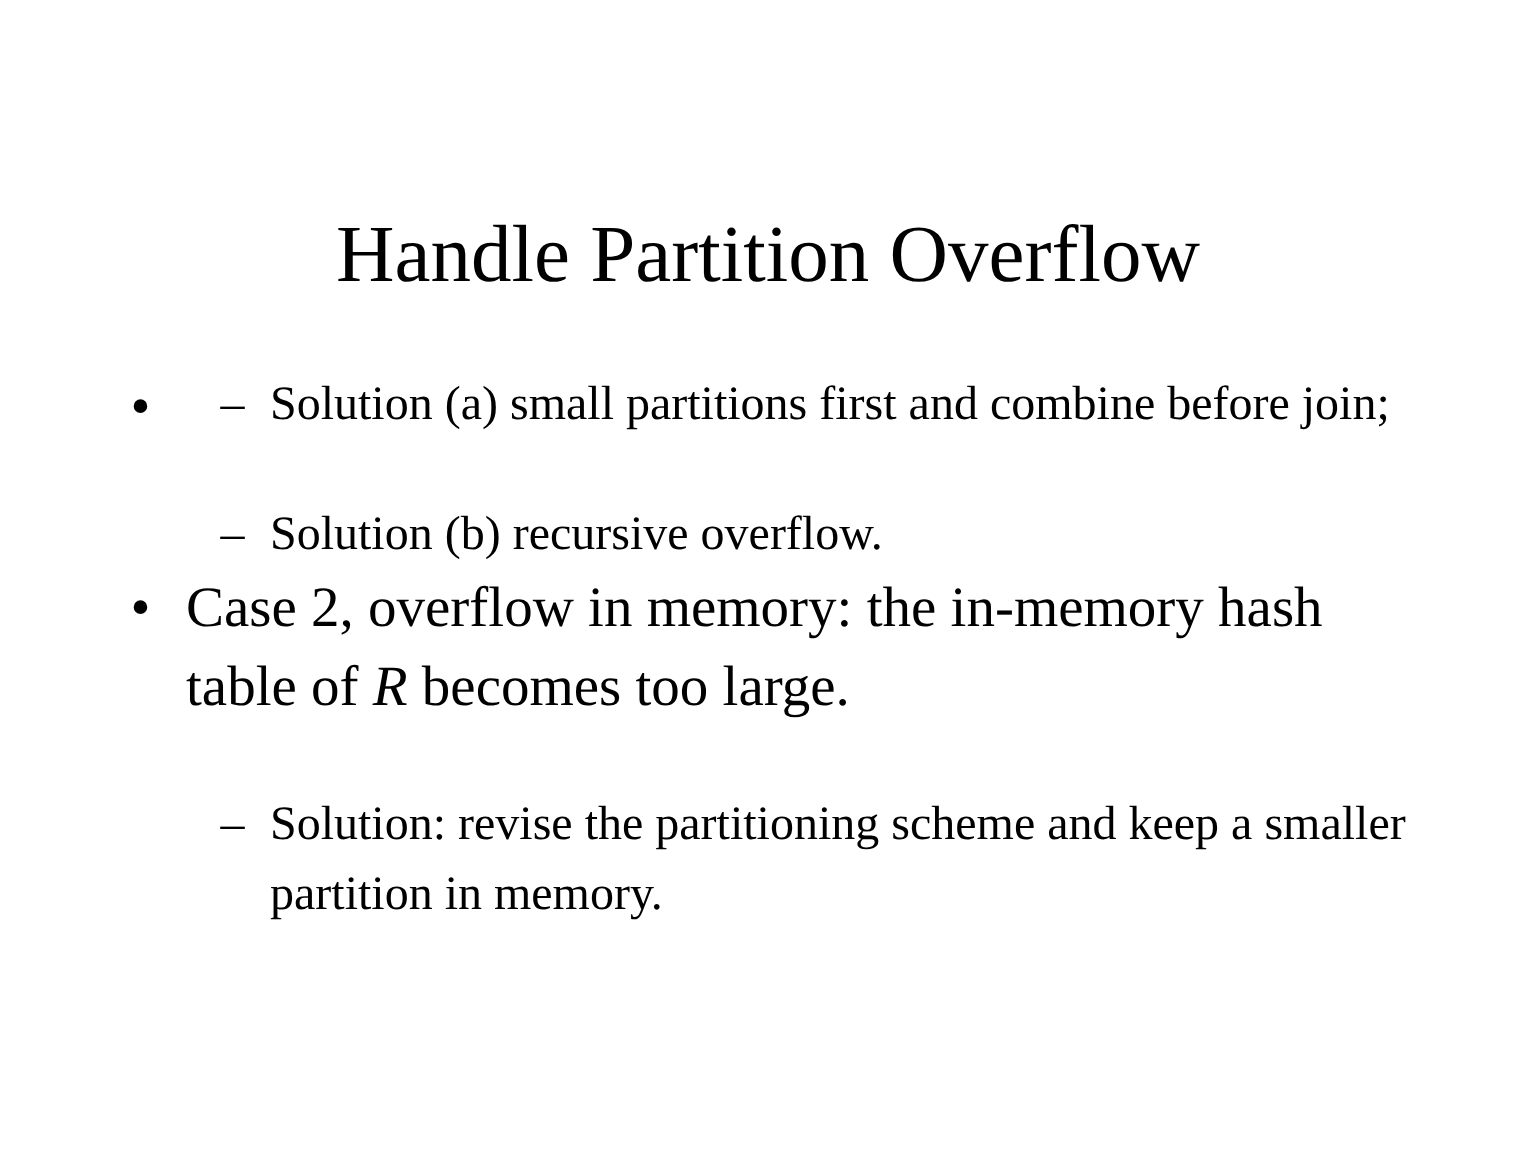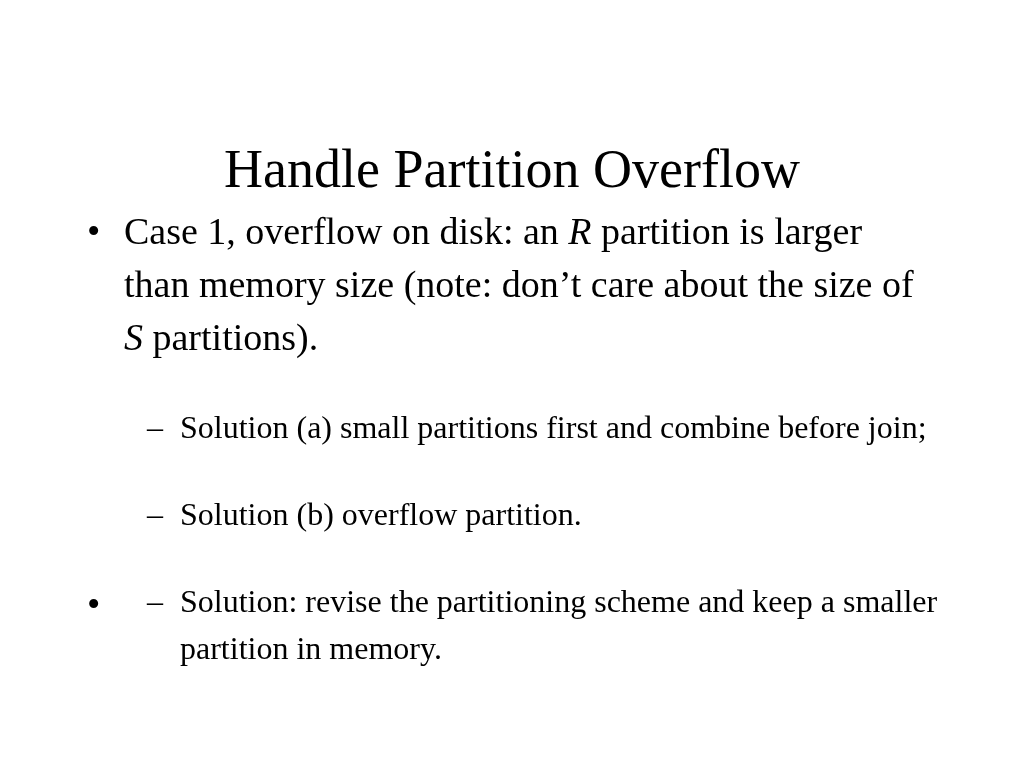--- a/index.html
+++ b/index.html
@@ -110,35 +110,35 @@
 
 <div class="slide">
 
   <h1 class="slide-title">Handle Partition Overflow</h1>
 
   <div class="body-content">
     <ul class="level1">
 
       <li class="bullet1">
         <span class="marker1">•</span>
-        <span class="text1"><span>Case 1, overflow on disk: an </span><span class="em-var">R</span><span> partition is larger than memory size (note: don’t care about the size of </span><span class="em-var">S</span><span> partitions).</span></span>
         <ul class="level2">
           <li class="bullet2">
             <span class="marker2">–</span>
             <span class="text2"><span>Solution (a) small partitions first and combine before join;</span></span>
           </li>
           <li class="bullet2">
             <span class="marker2">–</span>
-            <span class="text2"><span>Solution (b) overflow partition.</span></span>
+            <span class="text2"><span>Solution (b) recursive overflow.</span></span>
           </li>
         </ul>
       </li>
 
       <li class="bullet1">
         <span class="marker1">•</span>
+        <span class="text1"><span>Case 2, overflow in memory: the in-memory hash table of </span><span class="em-var">R</span><span> becomes too large.</span></span>
         <ul class="level2">
           <li class="bullet2">
             <span class="marker2">–</span>
             <span class="text2"><span>Solution: revise the partitioning scheme and keep a smaller partition in memory.</span></span>
           </li>
         </ul>
       </li>
 
     </ul>
   </div>

